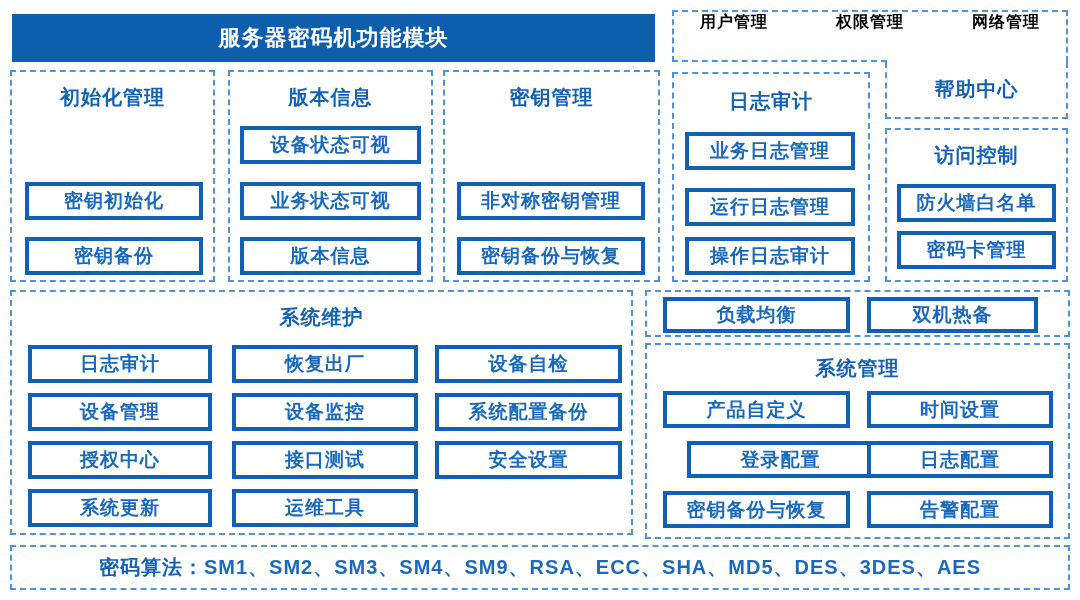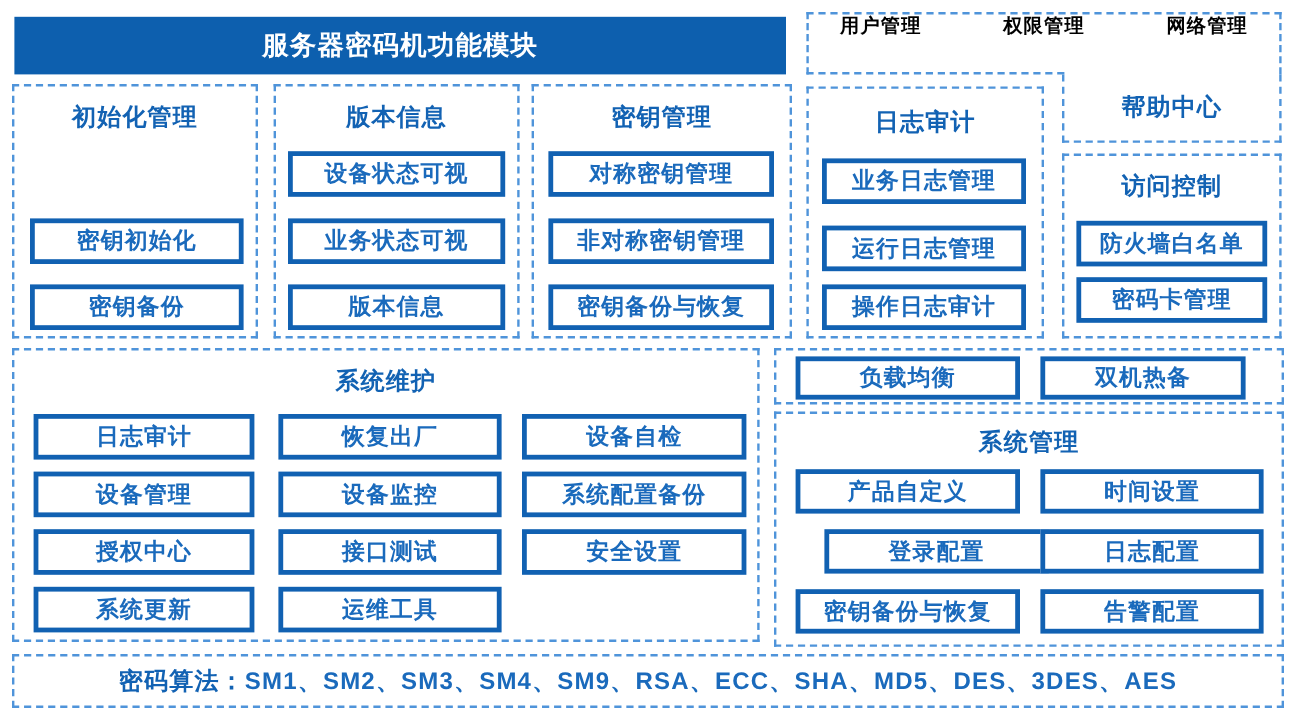--- a/index.html
+++ b/index.html
@@ -68,21 +68,20 @@
   <div class="btn" style="left:25px;top:237px;width:178px;height:38px;">密钥备份</div>
 
   <div class="dashed" style="left:228px;top:70px;width:205px;height:212px;"></div>
   <div class="sec-title" style="left:228px;top:84px;width:205px;">版本信息</div>
   <div class="btn" style="left:240px;top:126px;width:181px;height:38px;">设备状态可视</div>
   <div class="btn" style="left:240px;top:182px;width:181px;height:38px;">业务状态可视</div>
   <div class="btn" style="left:240px;top:237px;width:181px;height:38px;">版本信息</div>
 
   <div class="dashed" style="left:443px;top:70px;width:217px;height:212px;"></div>
   <div class="sec-title" style="left:443px;top:84px;width:217px;">密钥管理</div>
-  <div class="btn" style="left:457px;top:126px;width:188px;height:38px;">对称密钥管理</div>
   <div class="btn" style="left:457px;top:182px;width:188px;height:38px;">非对称密钥管理</div>
   <div class="btn" style="left:457px;top:237px;width:188px;height:38px;">密钥备份与恢复</div>
 
   <div class="dashed" style="left:672px;top:72px;width:198px;height:210px;"></div>
   <div class="sec-title" style="left:672px;top:88px;width:198px;">日志审计</div>
   <div class="btn" style="left:685px;top:132px;width:170px;height:38px;">业务日志管理</div>
   <div class="btn" style="left:685px;top:188px;width:170px;height:38px;">运行日志管理</div>
   <div class="btn" style="left:685px;top:237px;width:170px;height:38px;">操作日志审计</div>
 
   <div class="dashed" style="left:885px;top:128px;width:183px;height:154px;"></div>

